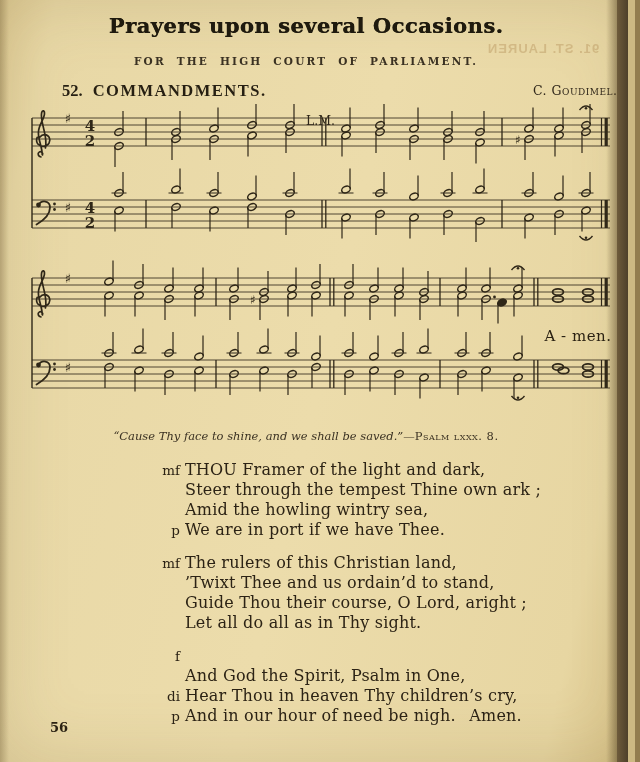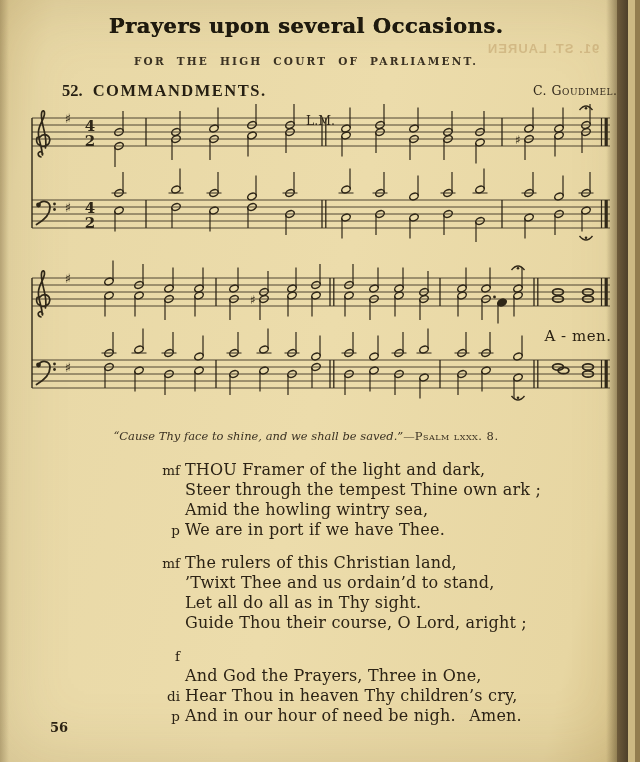--- a/index.html
+++ b/index.html
@@ -441,34 +441,34 @@
         <div class="vline">
           <span class="dyn">mf</span>
           <span class="vtext">The rulers of this Christian land,</span>
         </div>
         <div class="vline">
           <span class="dyn"></span>
           <span class="vtext">’Twixt Thee and us ordain’d to stand,</span>
         </div>
         <div class="vline">
           <span class="dyn"></span>
+          <span class="vtext">Guide Thou their course, O Lord, aright ;</span>
+        </div>
+        <div class="vline">
+          <span class="dyn"></span>
           <span class="vtext">Let all do all as in Thy sight.</span>
-        </div>
-        <div class="vline">
-          <span class="dyn"></span>
-          <span class="vtext">Guide Thou their course, O Lord, aright ;</span>
         </div>
       </div>
       <div class="verse">
         <div class="vline">
           <span class="dyn">f</span>
         </div>
         <div class="vline">
           <span class="dyn"></span>
-          <span class="vtext">And God the Prayers, Three in One,</span>
+          <span class="vtext">And God the Spirit, Psalm in One,</span>
         </div>
         <div class="vline">
           <span class="dyn">di</span>
           <span class="vtext">Hear Thou in heaven Thy children’s cry,</span>
         </div>
         <div class="vline">
           <span class="dyn">p</span>
           <span class="vtext">And in our hour of need be nigh.  Amen.</span>
         </div>
       </div>

